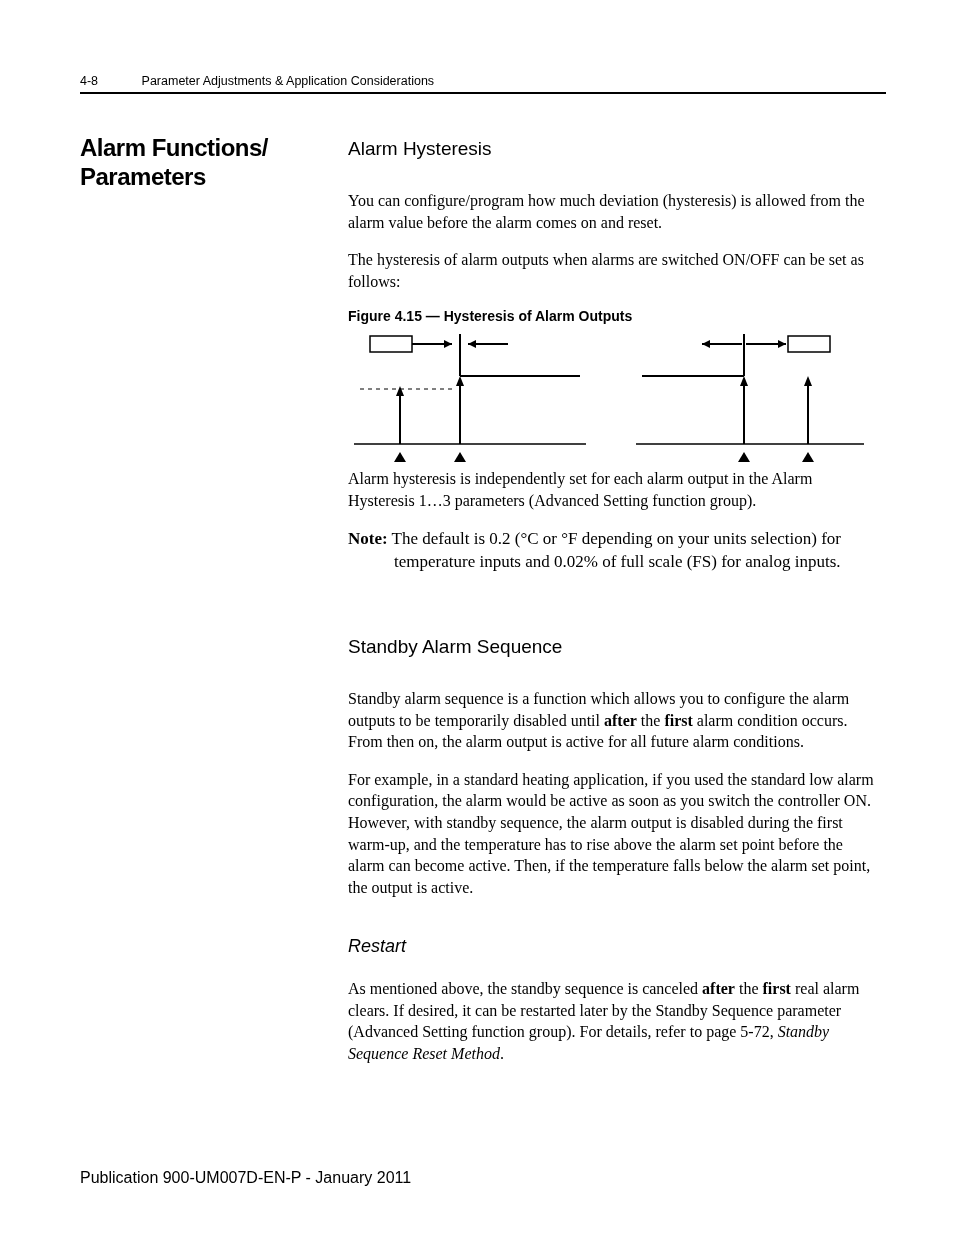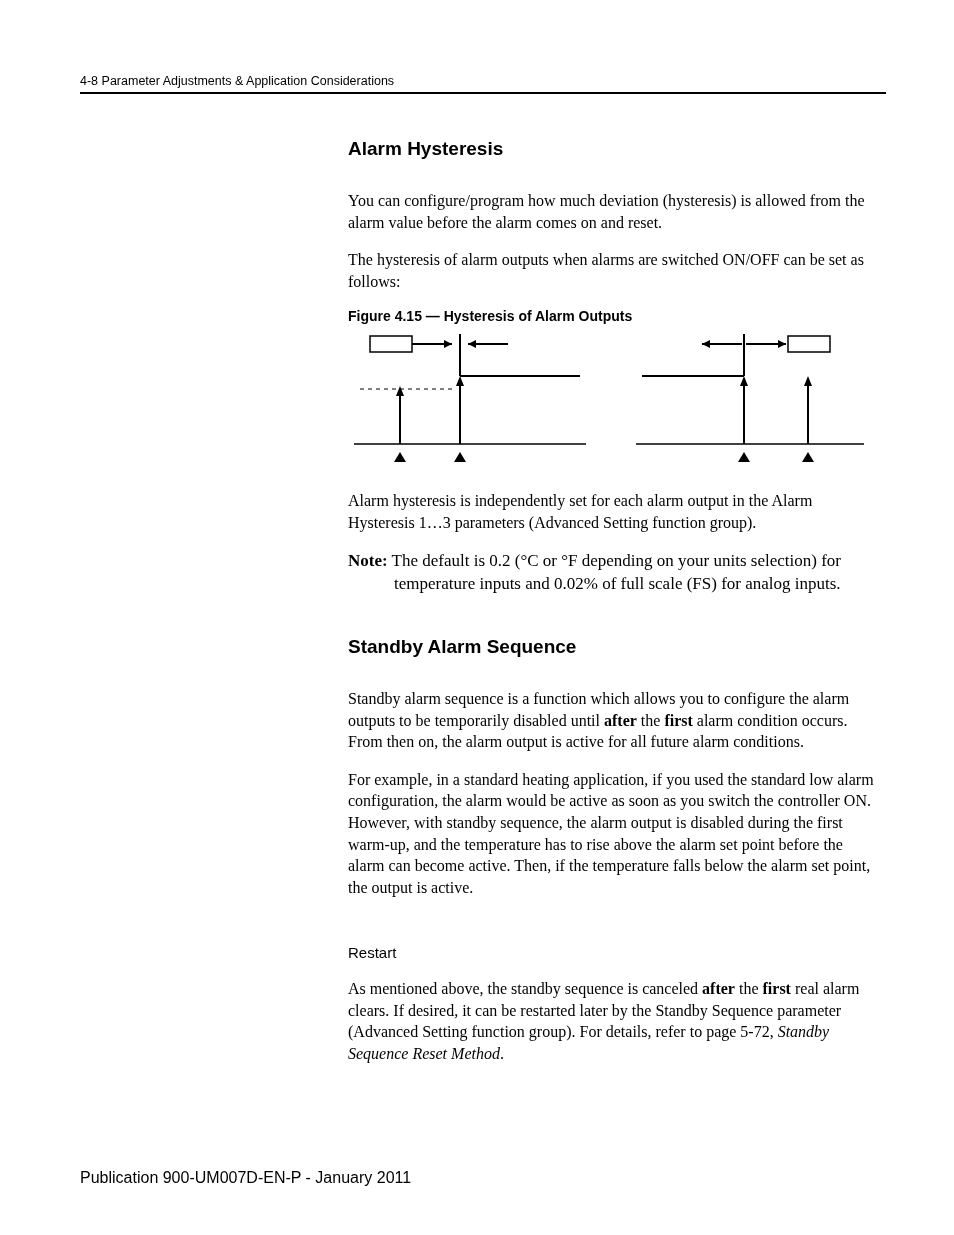--- a/index.html
+++ b/index.html
@@ -20,21 +20,21 @@
   }
   .header-row {
     position: absolute;
     top: 74px;
     left: 80px;
     right: 80px;
     font-family: "Helvetica Neue", Helvetica, Arial, sans-serif;
     font-size: 12.5px;
   }
   .header-pagenum { font-weight: normal; }
-  .header-title { }
+  .header-title { margin-left: 40px; }
   .header-rule {
     position: absolute;
     top: 92px;
     left: 80px;
     right: 68px;
     border-top: 2px solid #000;
   }
   .left-heading {
     position: absolute;
     left: 80px;
@@ -46,42 +46,43 @@
     line-height: 1.2;
     letter-spacing: -0.5px;
   }
   .col {
     position: absolute;
     left: 348px;
     right: 80px;
   }
   .h2 {
     font-family: "Helvetica Neue", Helvetica, Arial, sans-serif;
-    font-weight: bold;
+    font-weight: normal;
     font-size: 19px;
     margin: 0 0 14px 0;
   }
   .body {
     font-size: 16px;
     line-height: 1.35;
     margin: 0 0 16px 0;
   }
   .figcap {
     font-family: "Helvetica Neue", Helvetica, Arial, sans-serif;
     font-weight: bold;
     font-size: 14px;
     margin: 6px 0 4px 0;
   }
   .note-row { font-size: 17px; line-height: 1.35; }
   .note-label { font-weight: bold; }
   .note-indent { margin-left: 46px; }
   .subhead {
     font-family: "Helvetica Neue", Helvetica, Arial, sans-serif;
-    font-size: 15px;
-    margin: 8px 0 10px 0;
+    font-style: italic;
+    font-size: 18px;
+    margin: 0 0 10px 0;
   }
   .footer {
     position: absolute;
     left: 80px;
     bottom: 48px;
     font-family: "Helvetica Neue", Helvetica, Arial, sans-serif;
     font-size: 16px;
   }
   strong { font-weight: bold; }
   em.ital { font-style: italic; }
@@ -91,20 +92,21 @@
 <body>
 
 <div class="page">
 
   <div class="header-row">
     <span class="header-pagenum">4-8</span>
     <span class="header-title">Parameter Adjustments &amp; Application Considerations</span>
   </div>
   <div class="header-rule"></div>
 
+  <div class="left-heading">Alarm Functions/ Parameters</div>
 
   <div class="col" style="top:138px;">
     <div class="h2">Alarm Hysteresis</div>
   </div>
   <div class="col" style="top:190px;">
     <p class="body">You can configure/program how much deviation (hysteresis) is allowed from the alarm value before the alarm comes on and reset.</p>
     <p class="body">The hysteresis of alarm outputs when alarms are switched ON/OFF can be set as follows:</p>
     <div class="figcap">Figure 4.15 — Hysteresis of Alarm Outputs</div>
 
     <svg width="526" height="140">
@@ -145,21 +147,21 @@
         <line x1="96" y1="110" x2="96" y2="48" stroke="#000" stroke-width="2"></line>
         <polygon points="96,42 92,52 100,52" fill="#000"></polygon>
         <line x1="160" y1="110" x2="160" y2="48" stroke="#000" stroke-width="2"></line>
         <polygon points="160,42 156,52 164,52" fill="#000"></polygon>
         <line x1="-12" y1="110" x2="216" y2="110" stroke="#000" stroke-width="1.5"></line>
         <polygon points="96,118 90,128 102,128" fill="#000"></polygon>
         <polygon points="160,118 154,128 166,128" fill="#000"></polygon>
       </g>
     </svg>
 
-    <p class="body" style="margin-top:22px;">Alarm hysteresis is independently set for each alarm output in the Alarm Hysteresis 1…3 parameters (Advanced Setting function group).</p>
+    <p class="body" style="">Alarm hysteresis is independently set for each alarm output in the Alarm Hysteresis 1…3 parameters (Advanced Setting function group).</p>
 
     <div class="note-row">
       <span class="note-label">Note:</span><span> The default is 0.2 (°C or °F depending on your units selection) for</span>
       <div class="note-indent">temperature inputs and 0.02% of full scale (FS) for analog inputs.</div>
     </div>
   </div>
 
   <div class="col" style="top:636px;">
     <div class="h2">Standby Alarm Sequence</div>
   </div>

